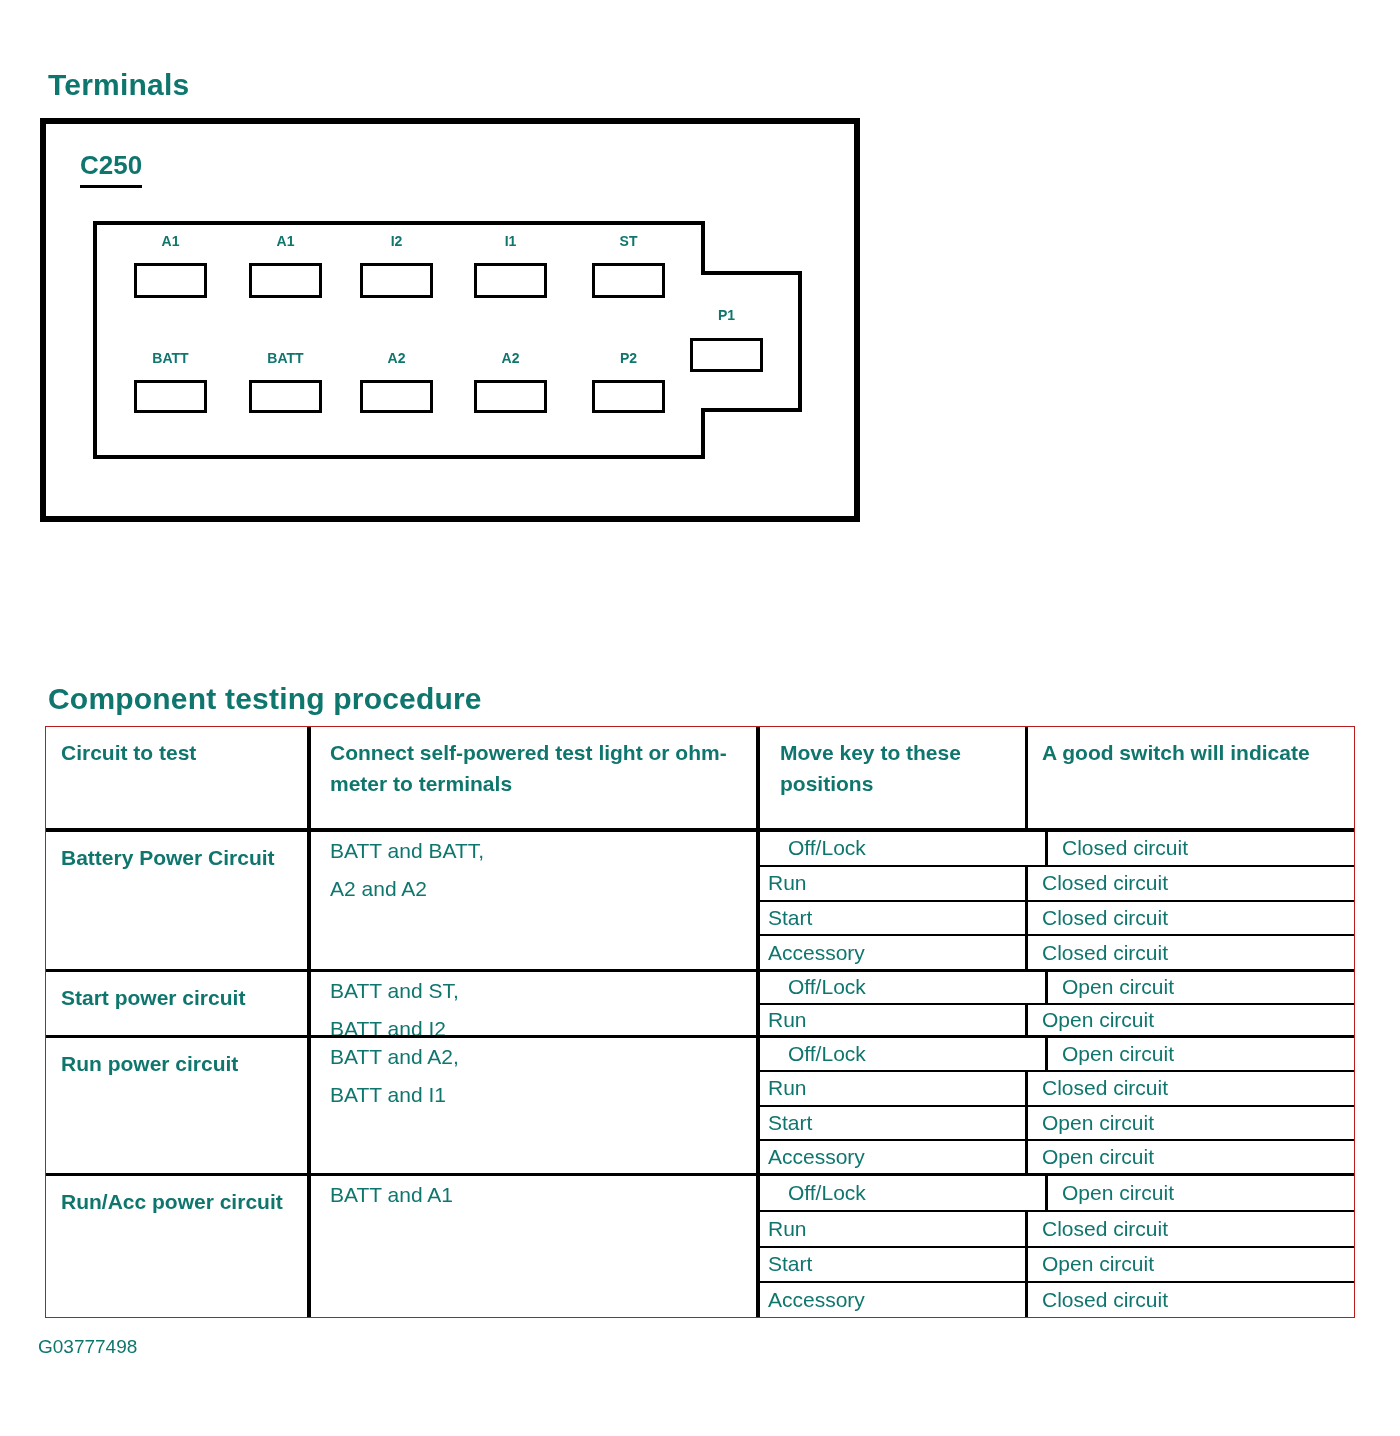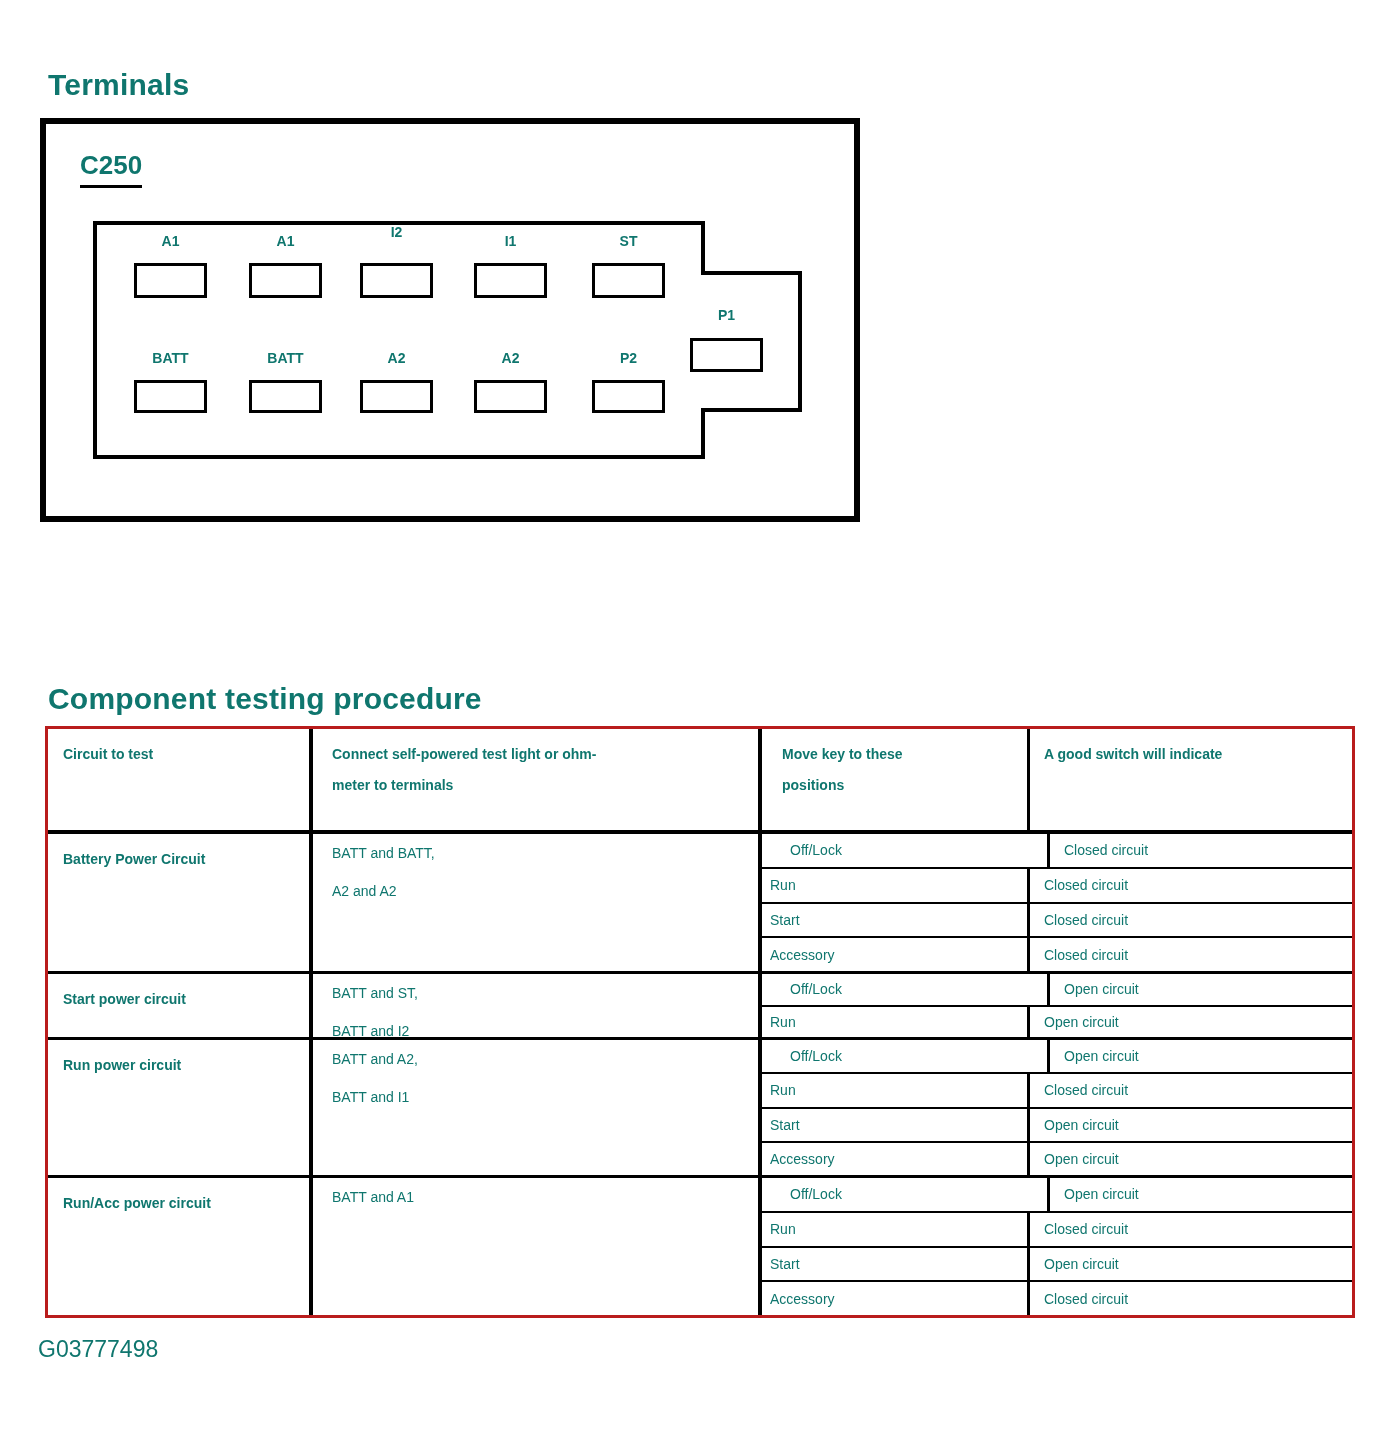--- a/index.html
+++ b/index.html
@@ -54,24 +54,24 @@
     border: 3px solid #000;
     background: #fff;
   }
   .pb-bottom { height: 33px; }
 
   
   .ctable {
     position: absolute;
     left: 45px; top: 726px;
     width: 1310px; height: 592px;
-    border: 3px solid #b91c1c;
+    border: 1px solid #b91c1c;
     display: flex;
     flex-direction: column;
-    font-size: 14px;
+    font-size: 21px;
     background: #fff;
   }
   .hrow { display: flex; height: 105px; border-bottom: 4px solid #000; }
   .hrow .hc { font-weight: bold; line-height: 31px; padding-top: 10px; }
   .c1 { width: 265px; border-right: 4px solid #000; padding-left: 15px; padding-right: 8px; }
   .c2 { width: 449px; border-right: 4px solid #000; padding-left: 19px; padding-right: 10px; }
   .c3 { width: 268px; border-right: 3px solid #000; padding-left: 20px; padding-right: 4px; }
   .c4 { flex: 1; padding-left: 14px; padding-right: 6px; }
 
   .grow { display: flex; border-top: 3px solid #000; }
@@ -84,40 +84,40 @@
   .gc2 { padding-top: 0; line-height: 38px; }
   .subcol { flex: 1; display: flex; flex-direction: column; }
   .srow { flex: 1; display: flex; border-top: 2px solid #000; }
   .srow.first { border-top: none; margin-left: 20px; }
   .sc3 { width: 268px; border-right: 3px solid #000; display: flex; align-items: center; padding-left: 8px; }
   .sc4 { flex: 1; display: flex; align-items: center; padding-left: 14px; }
 
   .figure-id {
     position: absolute;
     left: 38px; top: 1336px;
-    font-size: 23px;
+    font-size: 19px;
   }
 </style>
 </head>
 <body>
 
 <div class="page">
 
   <div class="section-title t-terminals">Terminals</div>
 
   <div class="panel">
     <div class="c250">C250</div>
 
     <svg class="connector-svg" width="808" height="392" viewBox="0 0 808 392">
       <polygon points="49,99 657,99 657,149 754,149 754,286 657,286 657,333 49,333" fill="#ffffff" stroke="#000000" stroke-width="4"></polygon>
     </svg>
 
     <div class="pinlabel" style="left:88px;  top:109px;">A1</div>
     <div class="pinlabel" style="left:203px; top:109px;">A1</div>
-    <div class="pinlabel" style="left:314px; top:100px;">I2</div>
+    <div class="pinlabel" style="left:314px; top:109px;">I2</div>
     <div class="pinlabel" style="left:428px; top:109px;">I1</div>
     <div class="pinlabel" style="left:546px; top:109px;">ST</div>
     <div class="pinbox" style="left:88px;  top:139px;"></div>
     <div class="pinbox" style="left:203px; top:139px;"></div>
     <div class="pinbox" style="left:314px; top:139px;"></div>
     <div class="pinbox" style="left:428px; top:139px;"></div>
     <div class="pinbox" style="left:546px; top:139px;"></div>
 
     <div class="pinlabel" style="left:88px;  top:226px;">BATT</div>
     <div class="pinlabel" style="left:203px; top:226px;">BATT</div>

